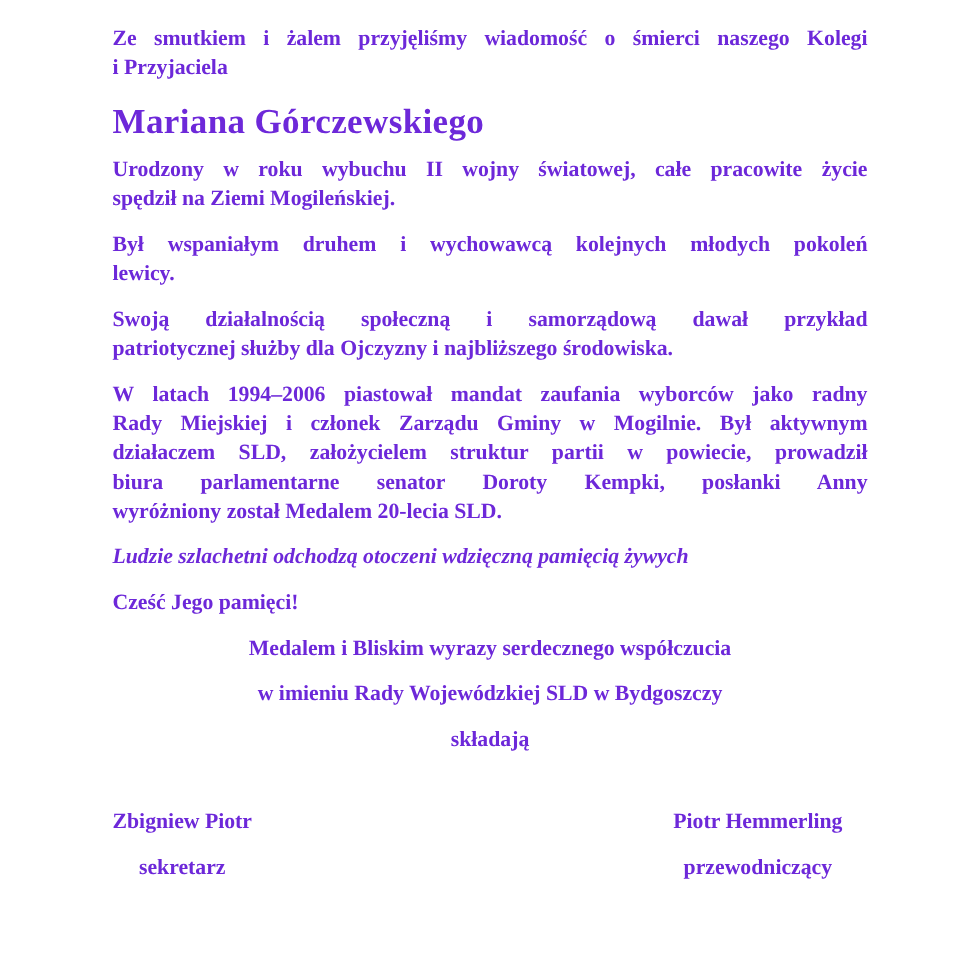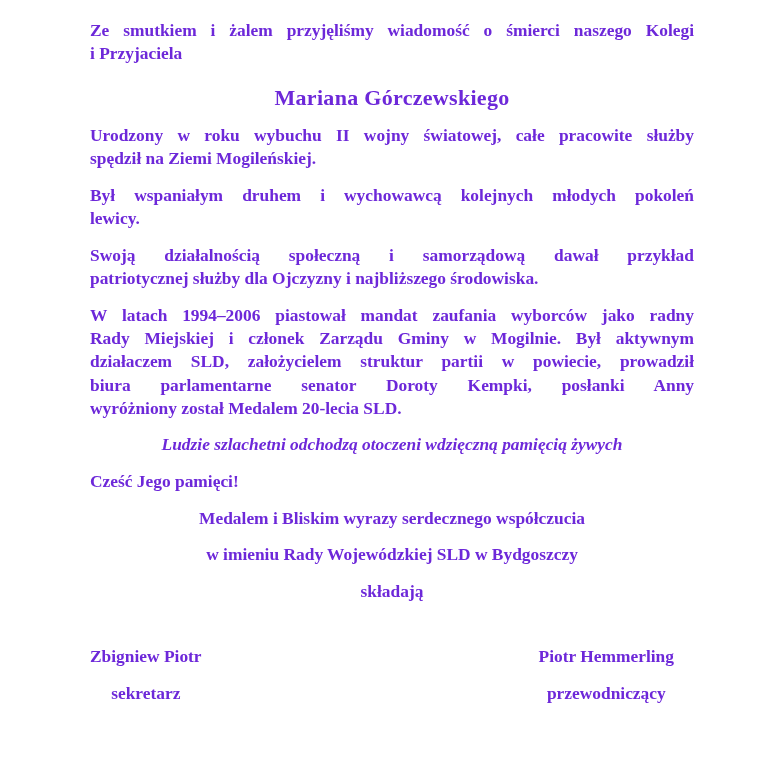--- a/index.html
+++ b/index.html
@@ -29,29 +29,27 @@
     font-size: 17.4px;
     line-height: 23.33px;
     white-space: normal;
   }
   
   .just {
     text-align: justify;
     text-align-last: justify;
   }
   .deceased-title {
-    font-size: 22px;
+    font-size: 28px;
     line-height: 30px;
     letter-spacing: 0.3px;
-    text-align: center;
     margin: 17px 0 11px 0;
   }
   .epitaph {
     font-style: italic;
-    text-align: center;
   }
   .center {
     text-align: center;
   }
   .sig-row {
     display: flex;
     justify-content: space-between;
     margin-top: 42px;
   }
   .sig-col {
@@ -72,21 +70,21 @@
   <div class="content">
 
     <div class="para">
       <div class="line just">Ze smutkiem i żalem przyjęliśmy wiadomość o śmierci naszego Kolegi</div>
       <div class="line">i Przyjaciela</div>
     </div>
 
     <h1 class="deceased-title">Mariana Górczewskiego</h1>
 
     <div class="para">
-      <div class="line just">Urodzony w roku wybuchu II wojny światowej, całe pracowite służby</div>
+      <div class="line just">Urodzony w roku wybuchu II wojny światowej, całe pracowite życie</div>
       <div class="line">spędził na Ziemi Mogileńskiej.</div>
     </div>
 
     <div class="para">
       <div class="line just">Był wspaniałym druhem i wychowawcą kolejnych młodych pokoleń</div>
       <div class="line">lewicy.</div>
     </div>
 
     <div class="para">
       <div class="line just">Swoją działalnością społeczną i samorządową dawał przykład</div>

